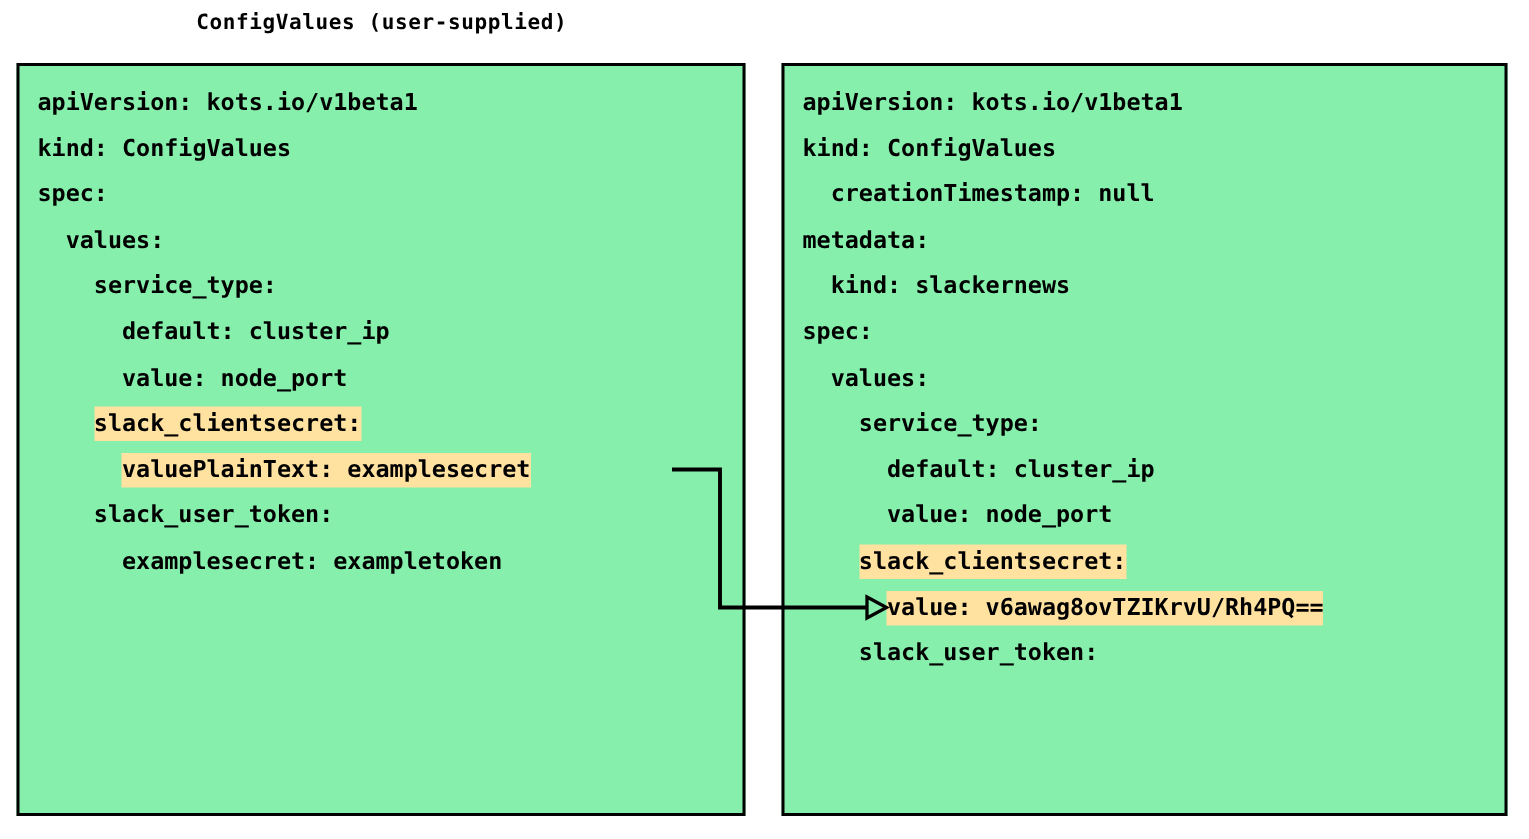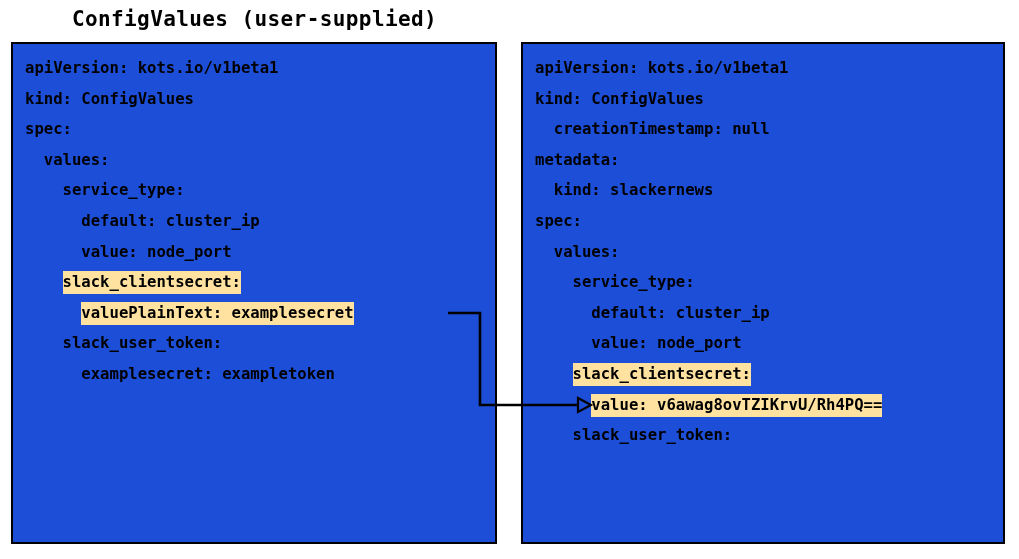--- a/index.html
+++ b/index.html
@@ -22,32 +22,32 @@
   }
   .panel.left  { left: 0;   width: 509px; }
   .panel.right { left: 510px; width: 509px; }
 
   .panel-title {
     position: absolute;
     top: 7px;
     left: 0;
     width: 100%;
     text-align: center;
-    font-size: 21px;
+    font-size: 14px;
     font-weight: bold;
     letter-spacing: 0.4px;
     color: #000000;
     font-family: "DejaVu Sans Mono", "Liberation Mono", monospace;
     white-space: nowrap;
   }
 
   .code-box {
     position: absolute;
     top: 42px;
-    background: #1d4ed8;
+    background: #86efac;
     border: 2px solid #000000;
     box-sizing: border-box;
     height: 502px;
     overflow: hidden;
   }
   .panel.left  .code-box { left: 11px; width: 486px; }
   .panel.right .code-box { left: 11px; width: 484px; }
 
   .code-lines {
     position: absolute;

